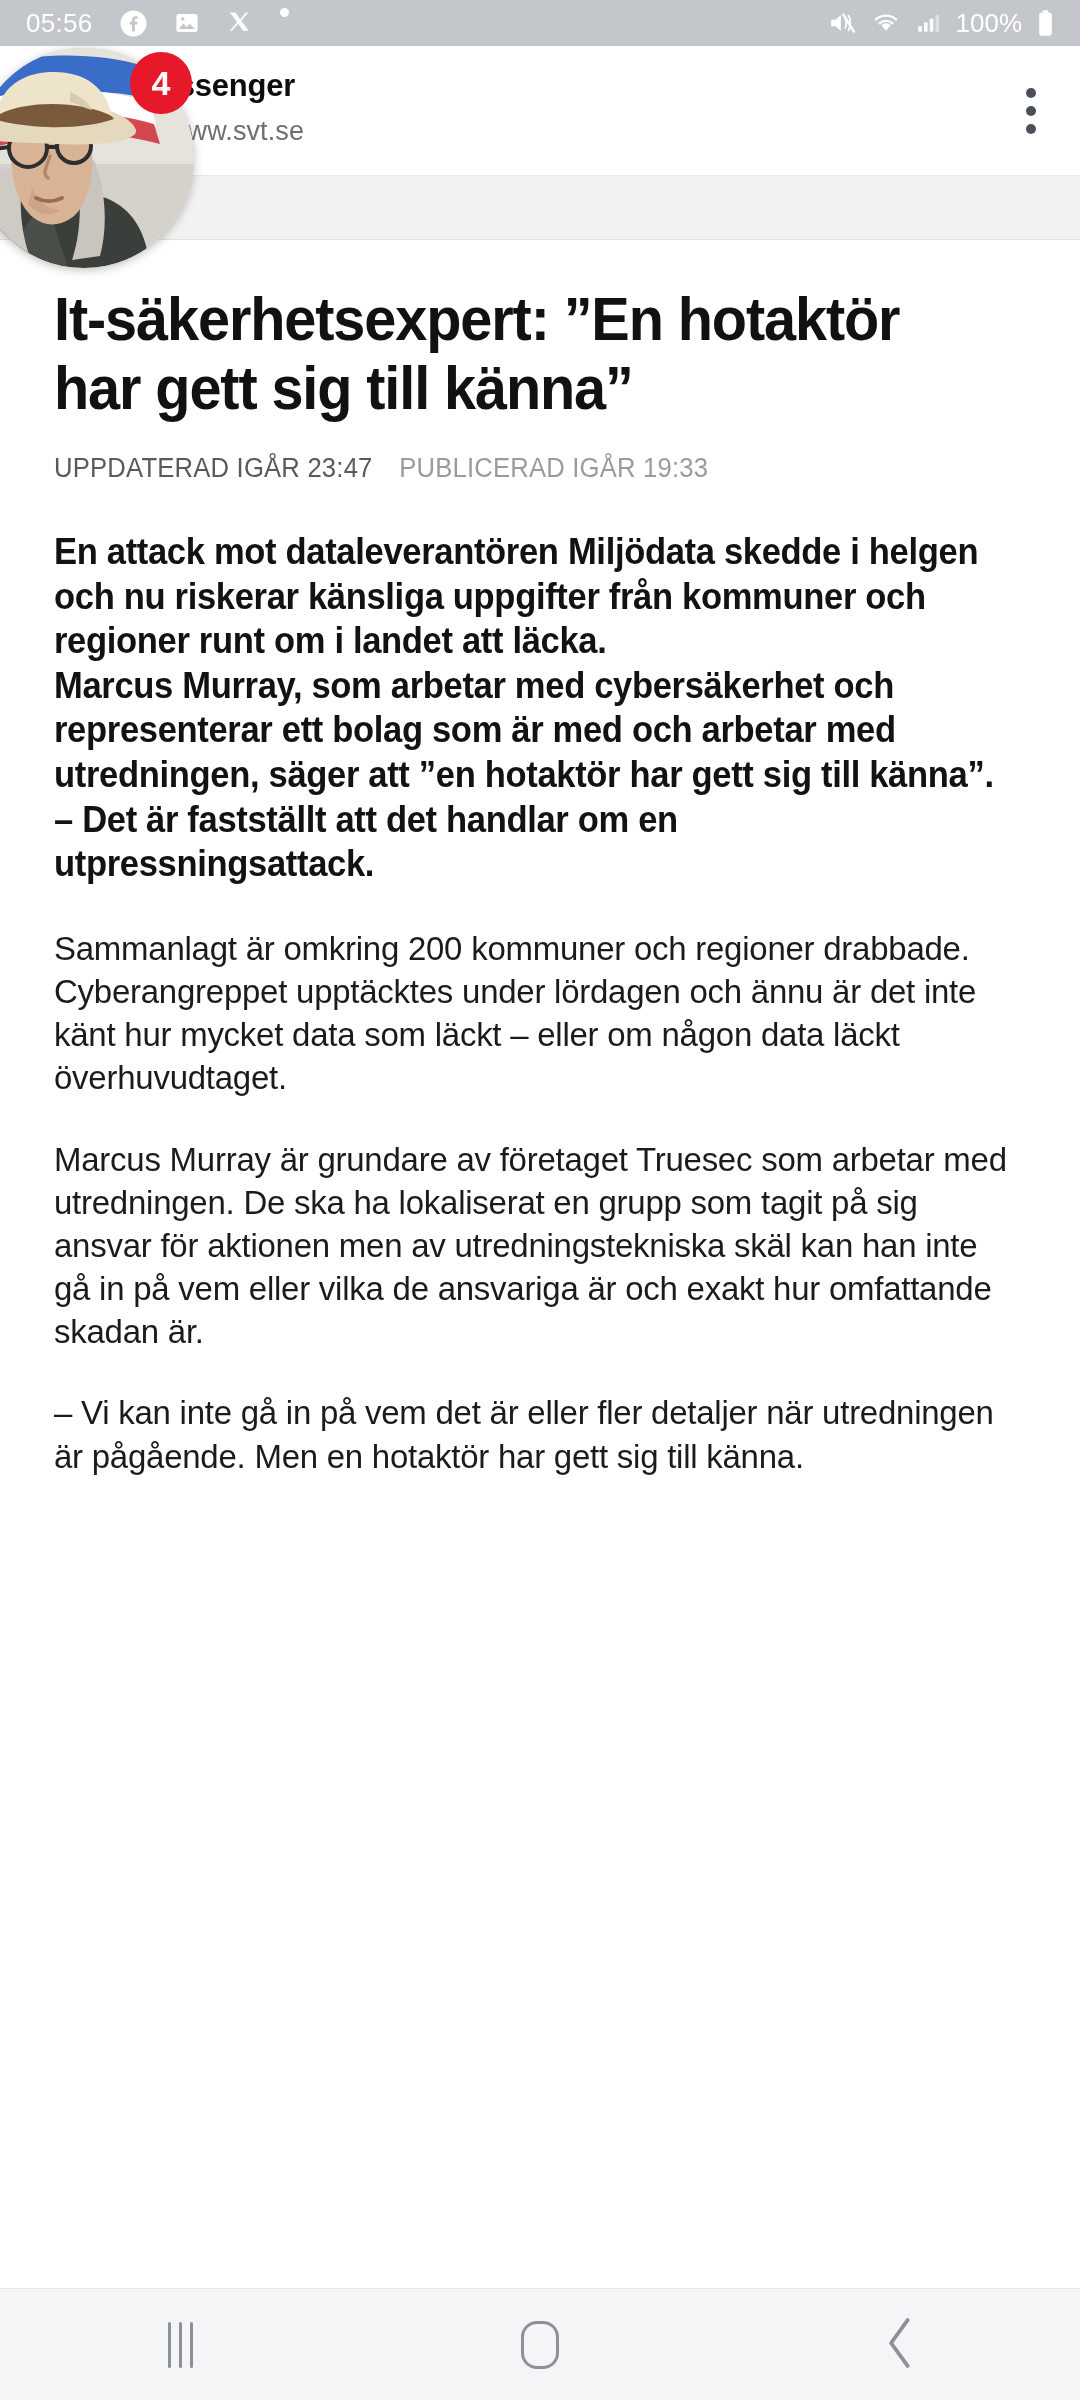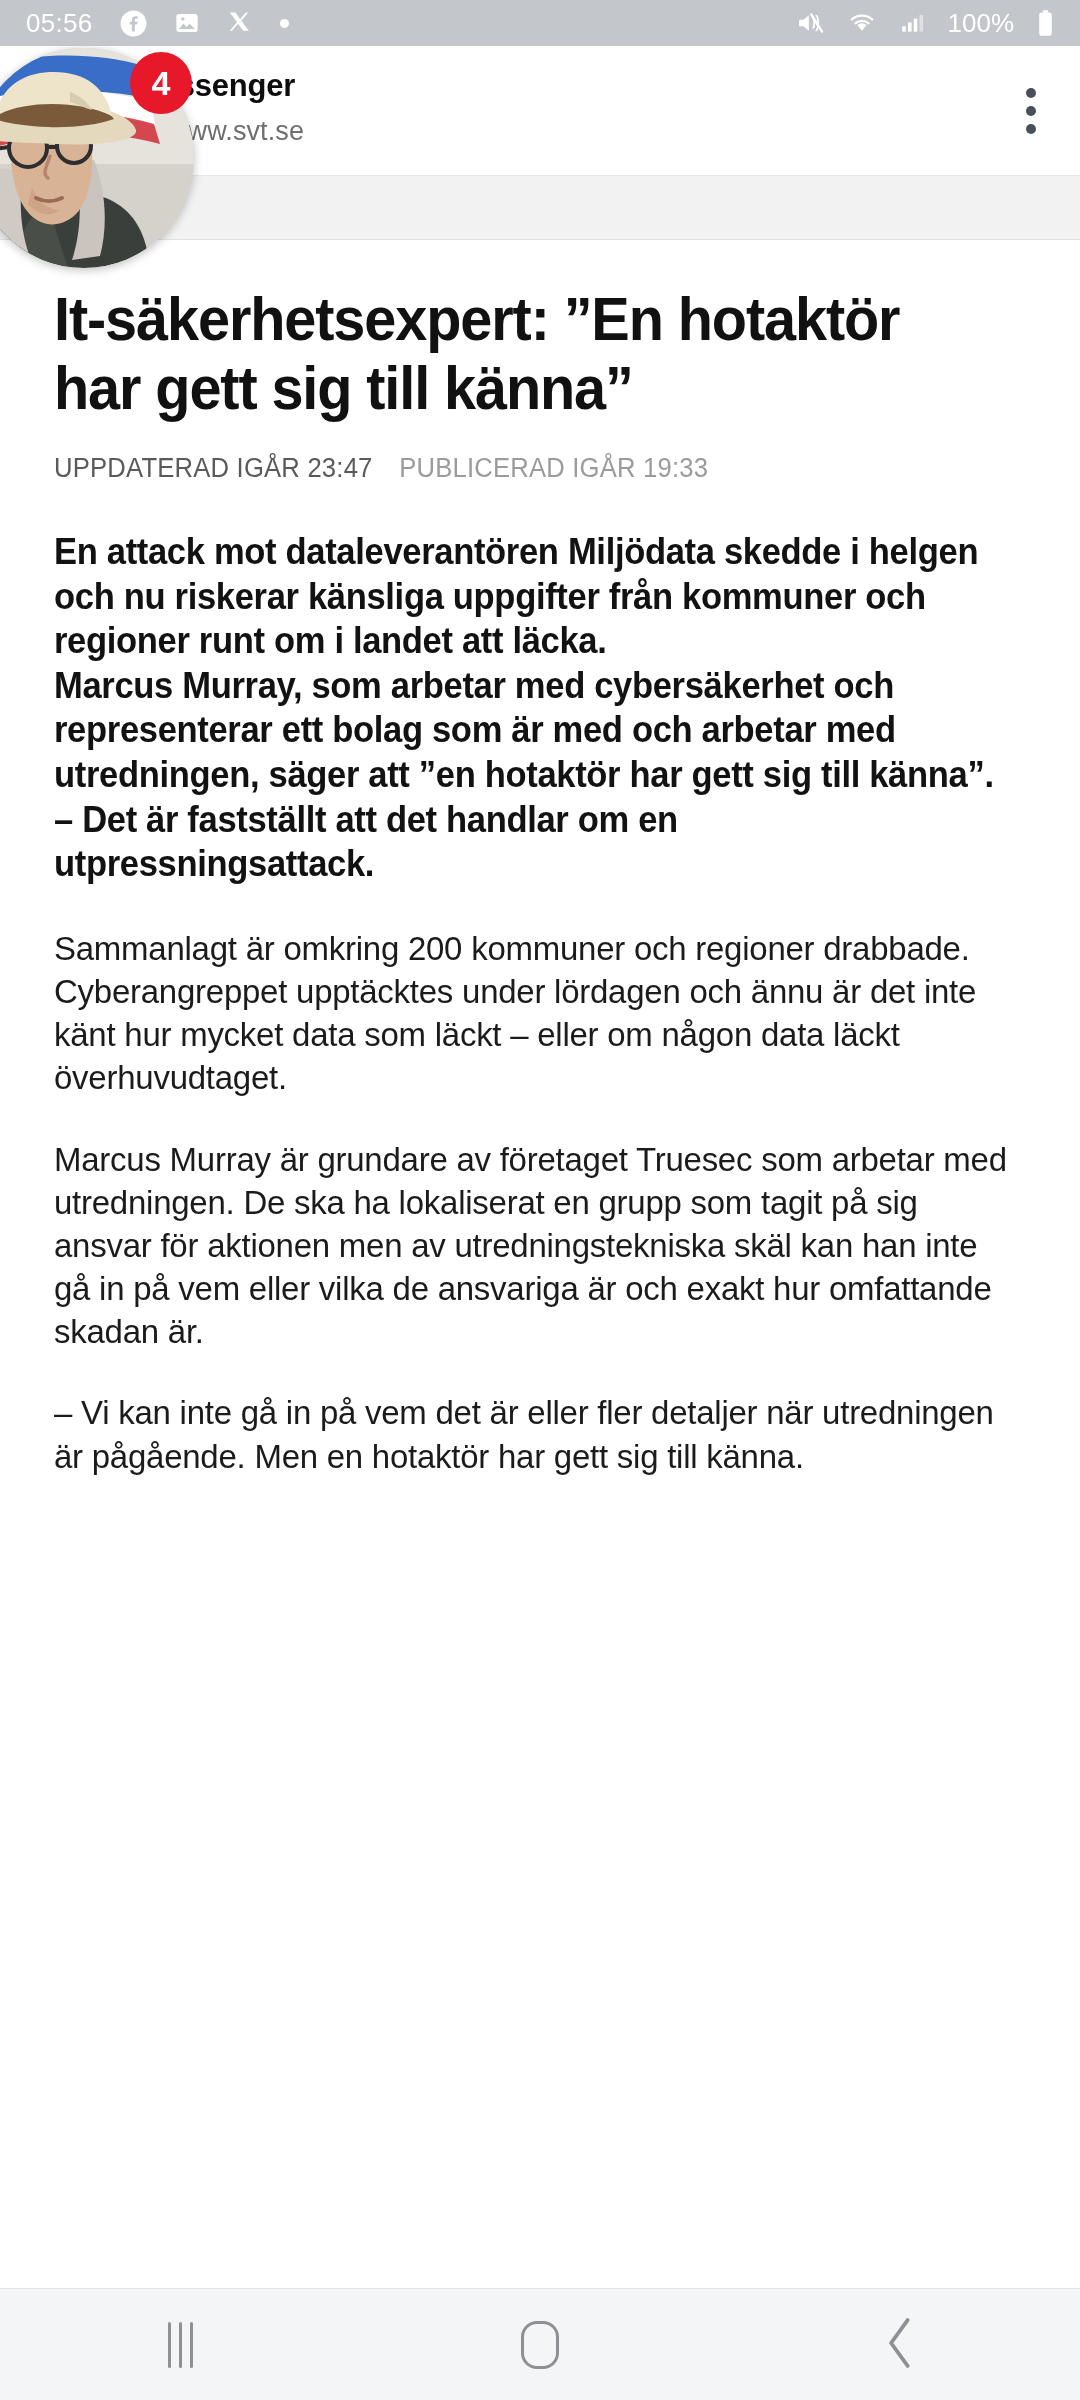--- a/index.html
+++ b/index.html
@@ -12,22 +12,22 @@
   }
 
   
   .statusbar{
     position:absolute; left:0; top:0; width:1080px; height:46px;
     background:#c3c7cc;
     display:flex; align-items:center; justify-content:space-between;
     padding:0 26px;
     z-index:50;
   }
-  .sb-left{ display:flex; align-items:center; gap:27px; }
-  .sb-right{ display:flex; align-items:center; gap:23px; }
+  .sb-left{ display:flex; gap:27px; }
+  .sb-right{ display:flex; align-items:center; gap:15px; }
   .sb-time{ color:#ffffff; font-size:26px; font-weight:400; letter-spacing:.3px; }
   .sb-ico{ display:inline-flex; align-items:center; justify-content:center; }
   .sb-dot{ width:9px;height:9px;border-radius:50%;background:#fff; display:inline-block; }
   .sb-batt-txt{ color:#fff; font-size:26px; letter-spacing:0px; }
 
   
   .toolbar{
     position:absolute; left:0; top:46px; width:1080px; height:130px;
     background:#ffffff;
     z-index:30;

